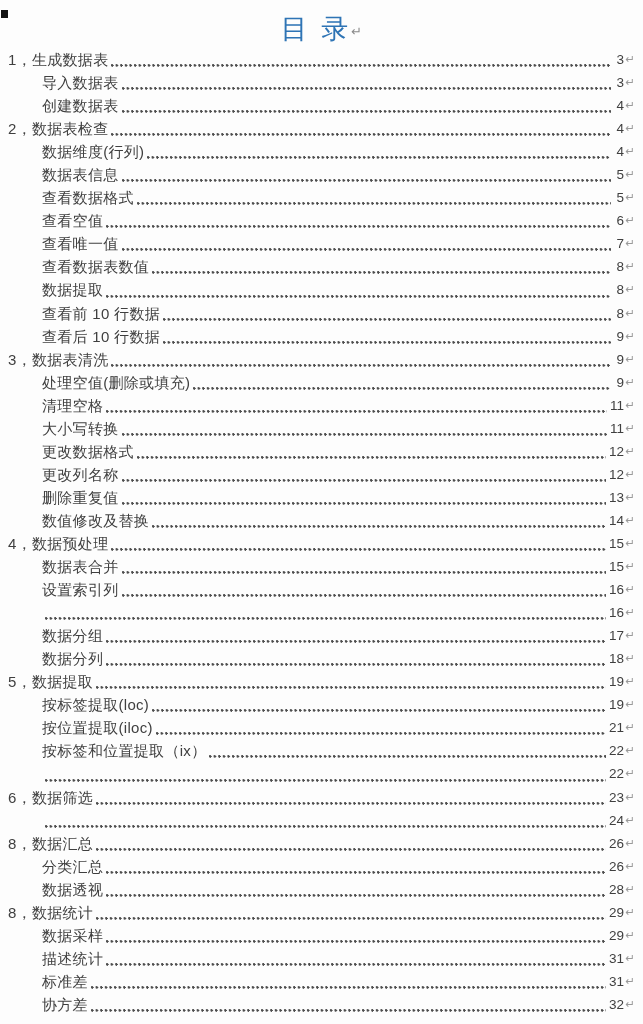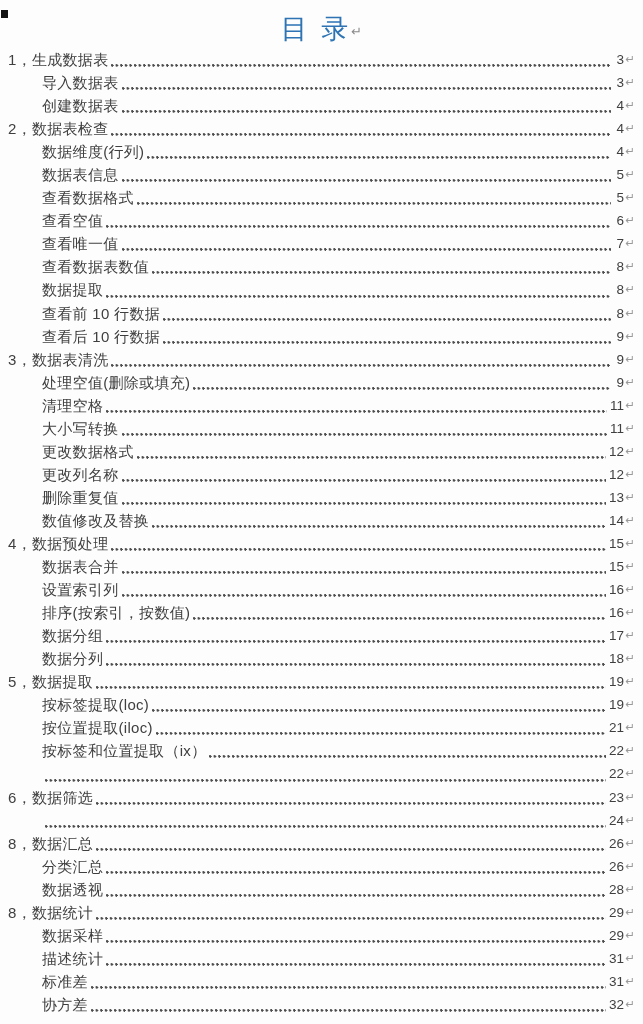--- a/index.html
+++ b/index.html
@@ -228,21 +228,20 @@
     <span class="toc-page">15</span>
     <span class="toc-return">↵</span>
   </div>
       <div class="toc-row level-2">
     <span class="toc-label">设置索引列</span>
     <span class="toc-dots"></span>
     <span class="toc-page">16</span>
     <span class="toc-return">↵</span>
   </div>
       <div class="toc-row level-2">
-    <span class="toc-label">排序(按索引，按数值)</span>
     <span class="toc-dots"></span>
     <span class="toc-page">16</span>
     <span class="toc-return">↵</span>
   </div>
       <div class="toc-row level-2">
     <span class="toc-label">数据分组</span>
     <span class="toc-dots"></span>
     <span class="toc-page">17</span>
     <span class="toc-return">↵</span>
   </div>

